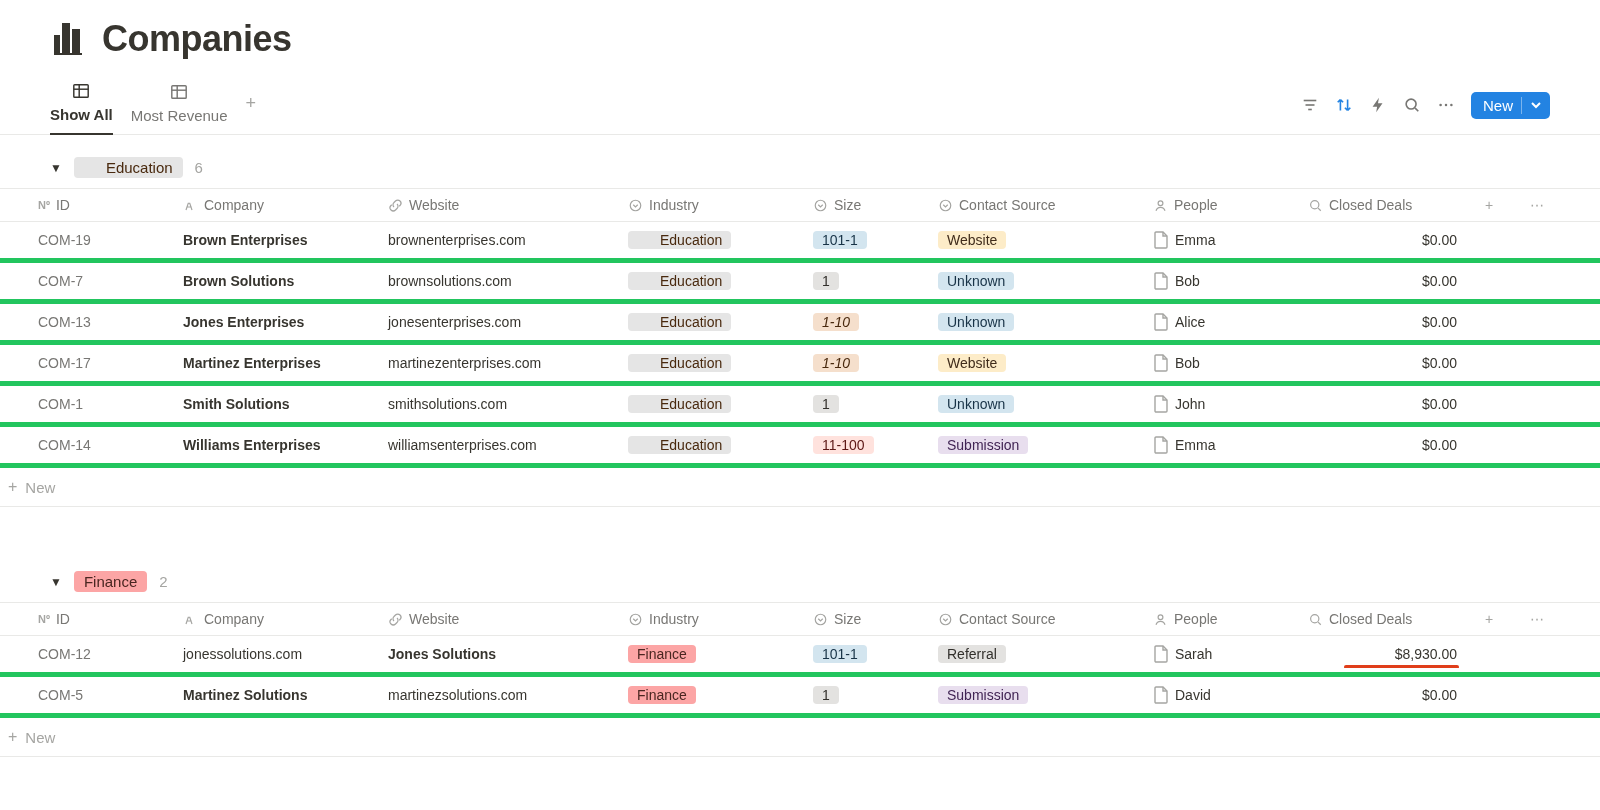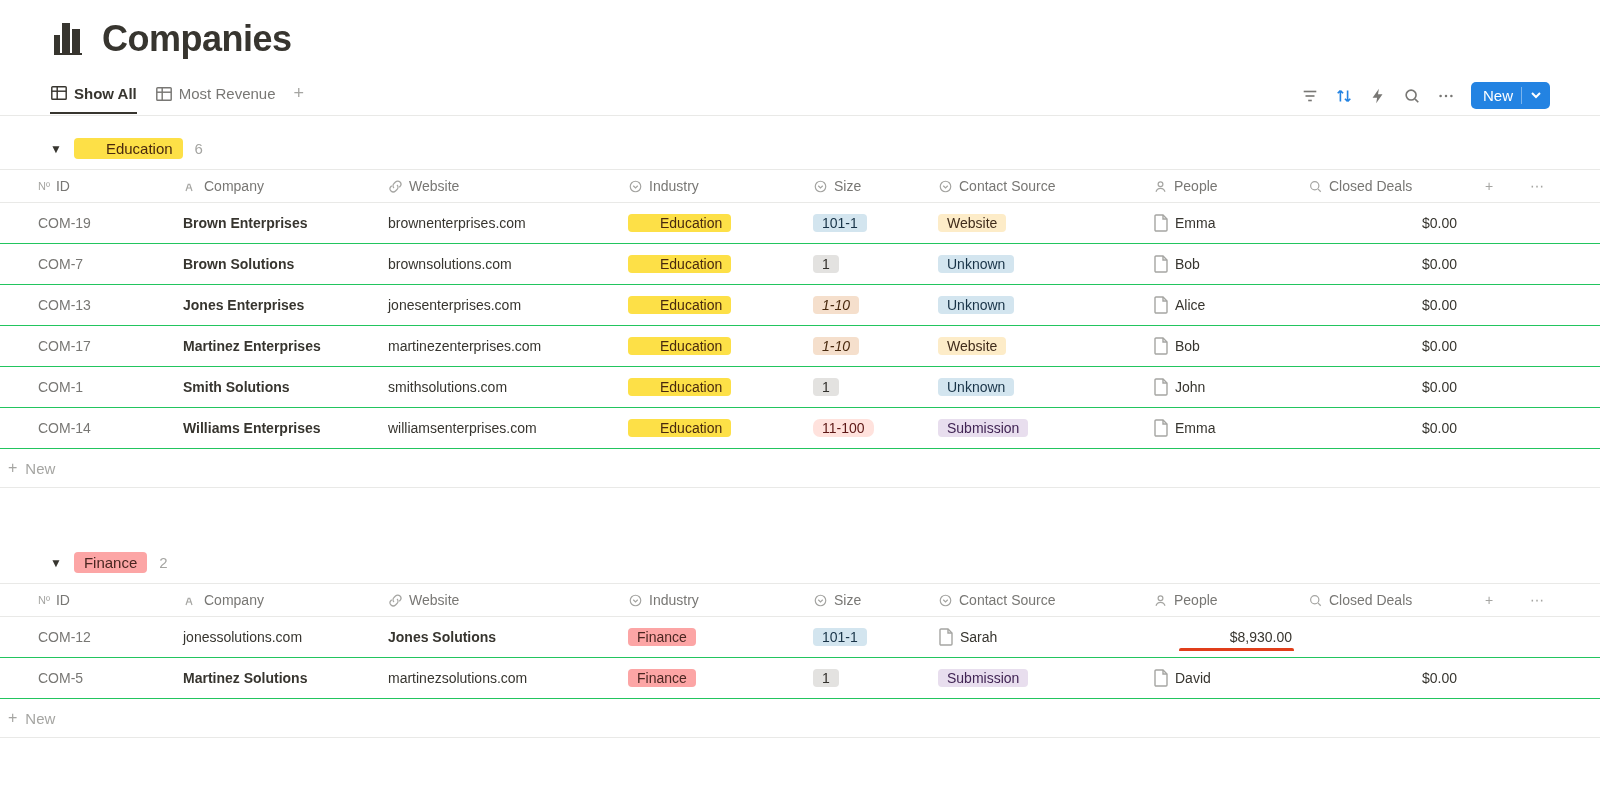--- a/index.html
+++ b/index.html
@@ -4,21 +4,21 @@
 <style>
 * { margin: 0; padding: 0; box-sizing: border-box; }
 body { font-family: -apple-system, BlinkMacSystemFont, "Segoe UI", Helvetica, Arial, sans-serif; background: #fff; color: #37352f; font-size: 14px; }
 .page { padding: 18px 0 0 0; width: 1600px; }
 .header { display: flex; align-items: center; gap: 16px; padding: 0 72px 12px 50px; }
 .header-icon { width: 36px; height: 36px; display:flex; align-items:flex-end; justify-content:center; }
 .header-icon svg { width:36px; height:36px; fill:#37352f; }
 .page-title { font-size: 36px; font-weight: 700; letter-spacing: -0.5px; }
 .tabs-row { display:flex; align-items:center; justify-content:space-between; padding: 10px 50px 0 50px; border-bottom: 1px solid #e9e9e7; }
 .tabs { display:flex; align-items:center; gap: 18px; }
-.tab { display:flex; align-items:center; gap:6px; color:#787774; font-size:15px; padding-bottom:10px; cursor:pointer; }
+.tab { display:flex; align-items:center; gap:6px; color:#787774; font-size:15px; padding-bottom:10px; cursor:pointer;flex-direction:column; }
 .tab.active { color:#37352f; font-weight:600; border-bottom: 2px solid #37352f; margin-bottom:-1px; }
 .tab svg { width:18px; height:18px; fill:currentColor; }
 .add-view { color:#a5a5a2; font-size:18px; padding-bottom:10px; cursor:pointer; }
 .toolbar { display:flex; align-items:center; gap:16px; padding-bottom:6px; }
 .tool-btn { color:#787774; cursor:pointer; display:flex; align-items:center; }
 .tool-btn.blue { color:#2383e2; }
 .tool-btn svg { width:18px; height:18px; fill:none; stroke:currentColor; stroke-width:1.8; }
 .new-btn { background:#2383e2; color:#fff; border-radius:5px; padding:5px 8px 5px 12px; display:flex; align-items:center; gap:8px; font-size:15px; font-weight:500; cursor:pointer; }
 .new-btn .chev { border-left:1px solid rgba(255,255,255,0.4); padding-left:8px; }
 .new-btn svg { width:12px; height:12px; stroke:#fff; stroke-width:2; fill:none; }
@@ -27,42 +27,42 @@
 .group-header { display:flex; align-items:center; gap:12px; padding: 4px 50px 10px 50px; }
 .toggle-tri { cursor:pointer; font-size:12px; color:#37352f; }
 .group-tag { padding: 2px 10px; border-radius:4px; font-size:15px; }
 .group-count { color:#a5a5a2; font-size:15px; }
 
 .table { width:100%; }
 .thead, .trow { display:grid; grid-template-columns: 145px 205px 240px 185px 125px 215px 155px 165px 48px 48px; align-items:center; }
 .thead { border-top:1px solid #e9e9e7; border-bottom:1px solid #e9e9e7; color:#787774; font-size:14px; padding: 0 0 0 30px; }
 .th { display:flex; align-items:center; gap:6px; padding:8px 8px; cursor:pointer; }
 .th svg { width:15px; height:15px; stroke:#a5a5a2; fill:none; stroke-width:1.6; }
-.th .nmr { font-size:11px; color:#a5a5a2; font-weight:400; }
+.th .nmr { font-size:11px; color:#a5a5a2; font-weight:700; }
 .th-add, .th-more { justify-content:center; color:#a5a5a2; }
-.trow { border-bottom:1px solid #22c55e; padding: 0 0 0 30px; min-height:41px; }
+.trow { border-bottom:5px solid #22c55e; padding: 0 0 0 30px; min-height:41px; }
 .td { padding: 6px 8px; display:flex; align-items:center; gap:6px; overflow:hidden; white-space:nowrap; }
 .td.id { color:#787774; }
 .td.company { font-weight:600; }
 .td.website { color:#37352f; }
 .td.deals { justify-content:flex-end; font-variant-numeric: tabular-nums; position:relative;text-align:right; }
 .pill { padding: 1px 9px; border-radius:4px; font-size:14px; display:inline-block; }
 .page-icon { width:16px; height:18px; }
 .page-icon svg { width:16px; height:18px; fill:none; stroke:#a5a5a2; stroke-width:1.4; }
 .underline-red { position:absolute; height:4px; background:#e03e1a; border-radius:2px; bottom:-1px; right:6px; width:115px; }
 
 .new-row { display:flex; align-items:center; gap:8px; padding:10px 10px 10px 8px; color:#a5a5a2; border-bottom:1px solid #e9e9e7; cursor:pointer; font-size:15px; }
 .new-row span.plus { font-size:16px; }
 
-.tag-education { background:#fde047; color:#49290e;padding-left:32px; }
+.tag-education { background:#e5e5e5; color:#49290e;padding-left:32px; }
 .tag-finance { background:#fca5a5; color:#4a2621; }
 .tag-size-blue { background:#d3e5ef; color:#183347; }
 .tag-size-gray { background:#e3e2e0; color:#32302c; }
 .tag-size-peach { background:#f5dfcc; color:#49290e;font-style:italic; }
-.tag-size-red { background:#ffe2dd; color:#5d1715;border-radius:7px; }
+.tag-size-red { background:#ffe2dd; color:#5d1715; }
 .tag-src-website { background:#fdecc8; color:#402c1b; }
 .tag-src-unknown { background:#d3e5ef; color:#183347; }
 .tag-src-submission { background:#e8deee; color:#412454; }
 .tag-src-referral { background:#e3e2e0; color:#32302c; }
 
 .spacer { height: 42px; }
 </style>
 </head>
 <body>
 
@@ -436,20 +436,23 @@
     <div class="td id">COM-12</div>
     <div class="td website">jonessolutions.com</div>
     <div class="td company">Jones Solutions</div>
     <div class="td">
                 <span class="pill ind tag-finance">Finance</span>
               </div>
     <div class="td">
                 <span class="pill sz tag-size-blue">101-1</span>
               </div>
     <div class="td">
+                <span class="pill src tag-src-referral">Referral</span>
+              </div>
+    <div class="td">
       <span class="page-icon"><svg viewBox="0 0 16 18">
                     <path d="M3 1h7l4 4v11a1 1 0 01-1 1H3a1 1 0 01-1-1V2a1 1 0 011-1z"></path>
                     <path d="M10 1v4h4"></path>
                   </svg></span>
       <span class="person">Sarah</span>
     </div>
     <div class="td deals">
                 <span class="dealval">$8,930.00</span>
                 <div class="underline-red"></div>
               </div>

